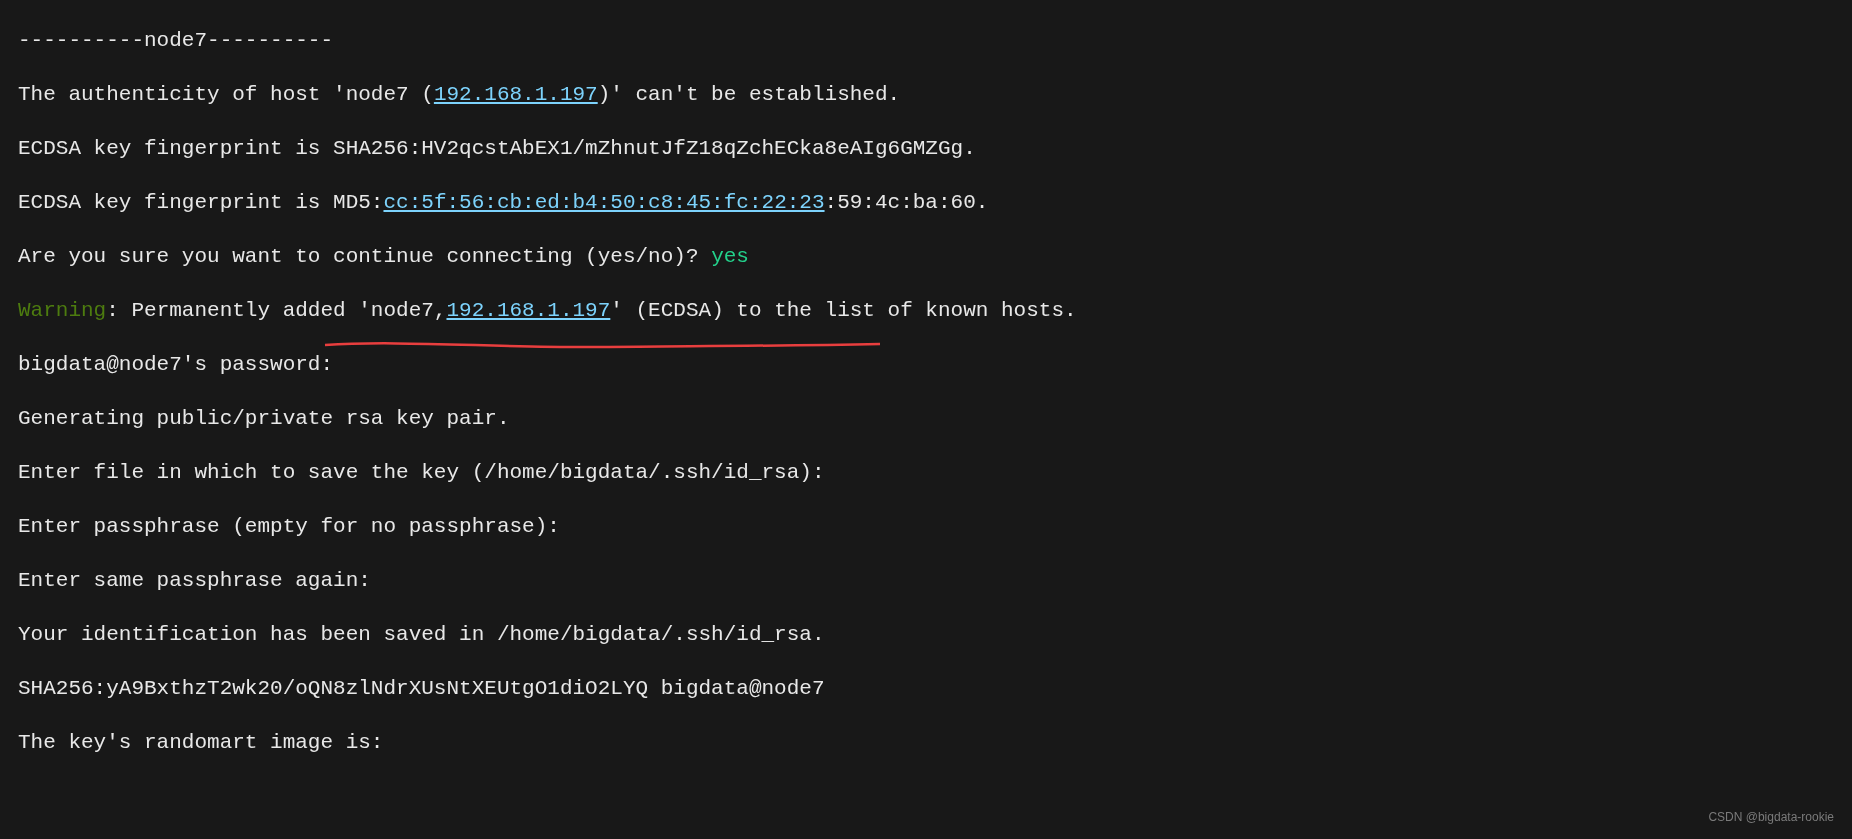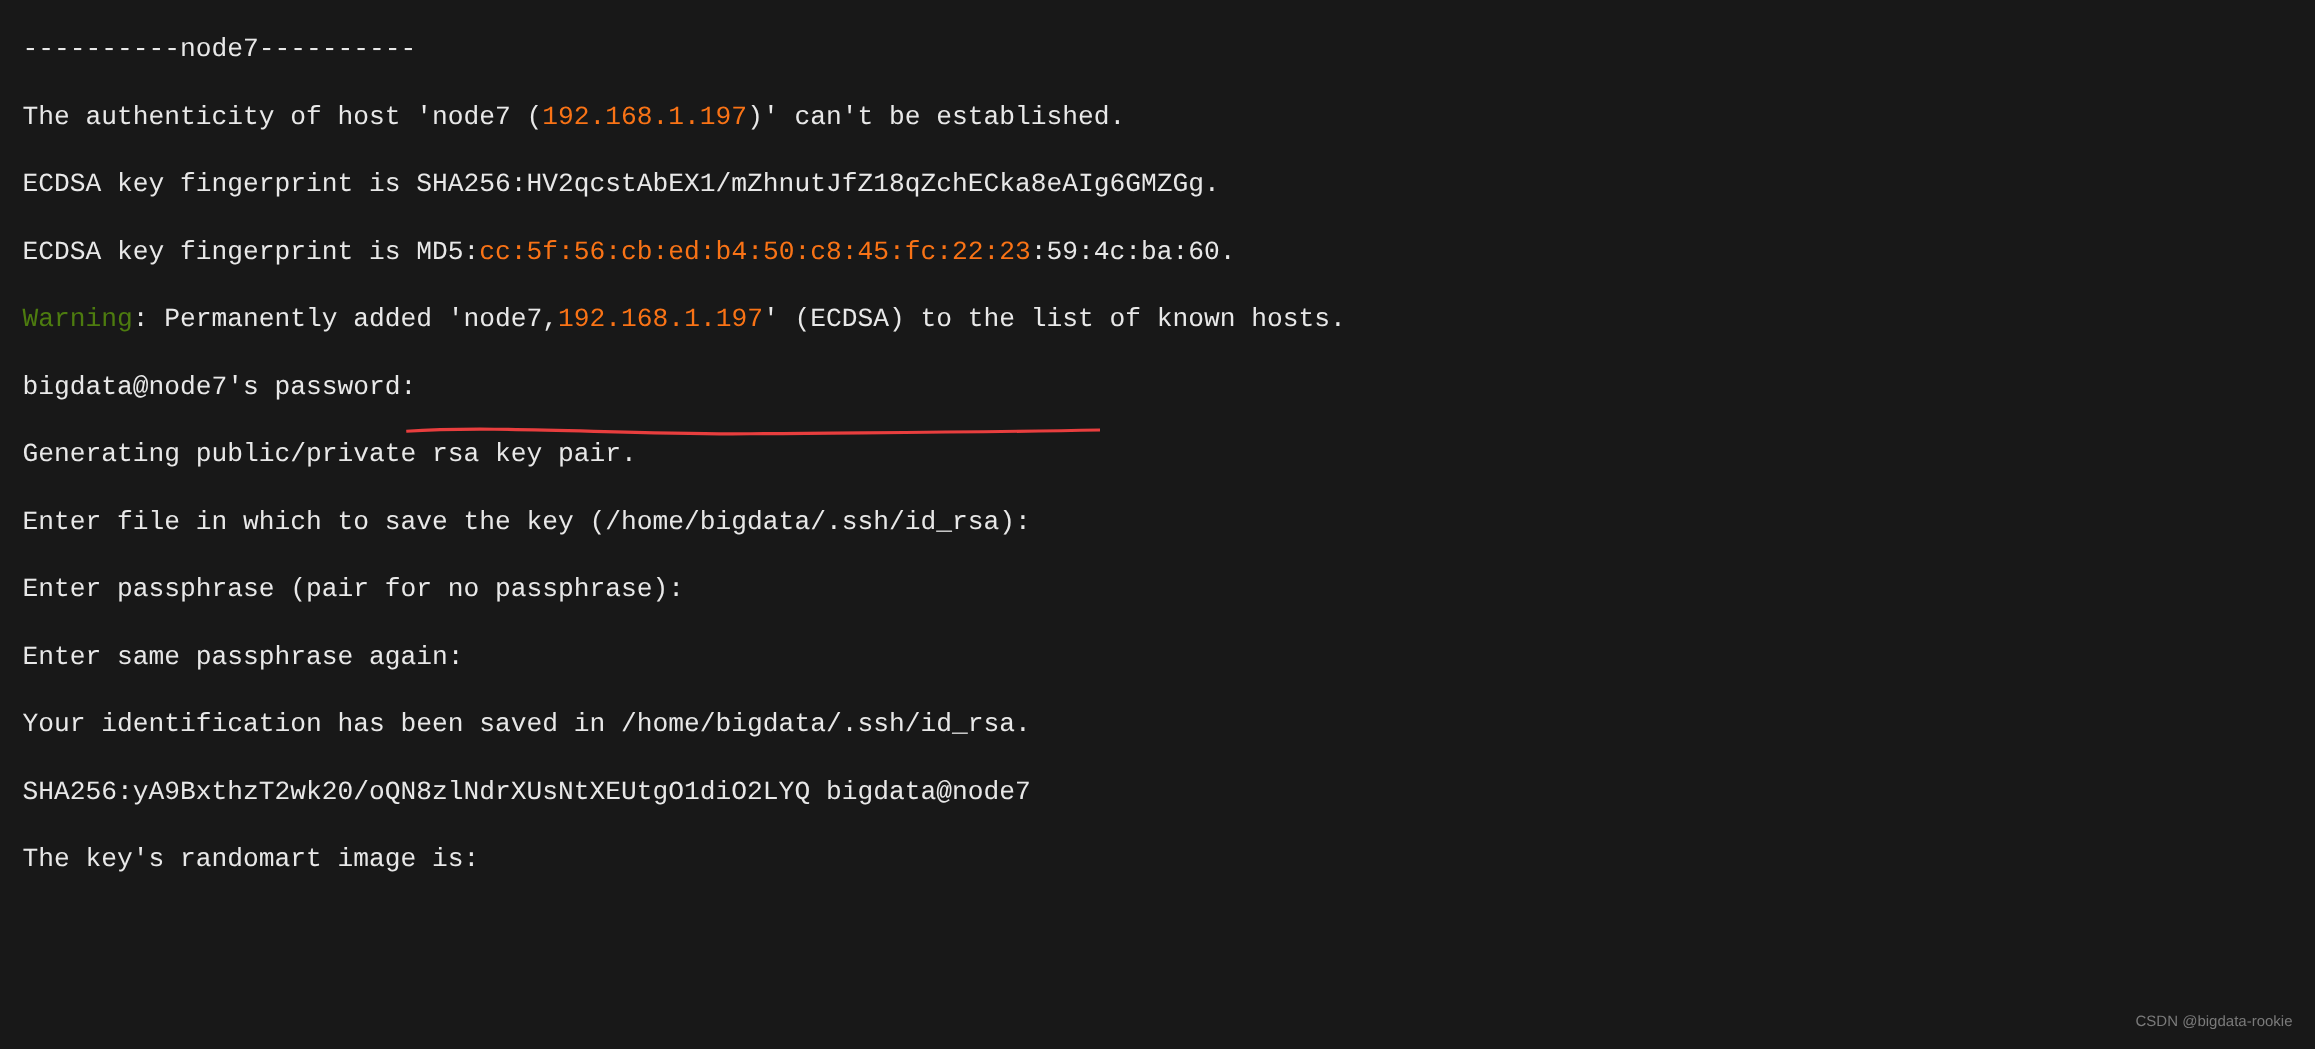--- a/index.html
+++ b/index.html
@@ -12,21 +12,21 @@
       padding: 0 18px;
       width: 1852px;
       height: 839px;
       overflow: hidden;
       position: relative;
     }
     .terminal {
       white-space: pre;
     }
     .line { display: block; }
-    .magenta { color: #f97316; }
+    .magenta { color: #7dd3fc; text-decoration: underline; }
     .green { color: #23d18b; }
     .yellow { color: #4d7c0f; }
     .watermark {
       position: absolute;
       bottom: 8px;
       right: 18px;
       color: #7a7a7a;
       font-size: 12px;
       font-family: sans-serif;
     }
@@ -36,25 +36,26 @@
     }
   </style>
 </head>
 <body>
 
 <div class="terminal">
 <span class="line">----------node7----------</span>
 <span class="line"><span>The authenticity of host 'node7 (</span><span class="magenta">192.168.1.197</span><span>)' can't be established.</span></span>
 <span class="line">ECDSA key fingerprint is SHA256:HV2qcstAbEX1/mZhnutJfZ18qZchECka8eAIg6GMZGg.</span>
 <span class="line"><span>ECDSA key fingerprint is MD5:</span><span class="magenta">cc:5f:56:cb:ed:b4:50:c8:45:fc:22:23</span><span>:59:4c:ba:60.</span></span>
+<span class="line"><span>Are you sure you want to continue connecting (yes/no)? </span><span class="green">yes</span></span>
 <span class="line"><span class="yellow">Warning</span><span>: Permanently added 'node7,</span><span class="magenta">192.168.1.197</span><span>' (ECDSA) to the list of known hosts.</span></span>
 <span class="line">bigdata@node7's password:</span>
 <span class="line">Generating public/private rsa key pair.</span>
 <span class="line">Enter file in which to save the key (/home/bigdata/.ssh/id_rsa):</span>
-<span class="line">Enter passphrase (pair for no passphrase):</span>
+<span class="line">Enter passphrase (empty for no passphrase):</span>
 <span class="line">Enter same passphrase again:</span>
 <span class="line">Your identification has been saved in /home/bigdata/.ssh/id_rsa.</span>
 <span class="line">SHA256:yA9BxthzT2wk20/oQN8zlNdrXUsNtXEUtgO1diO2LYQ bigdata@node7</span>
 <span class="line">The key's randomart image is:</span>
 
 
 
 
 
 

